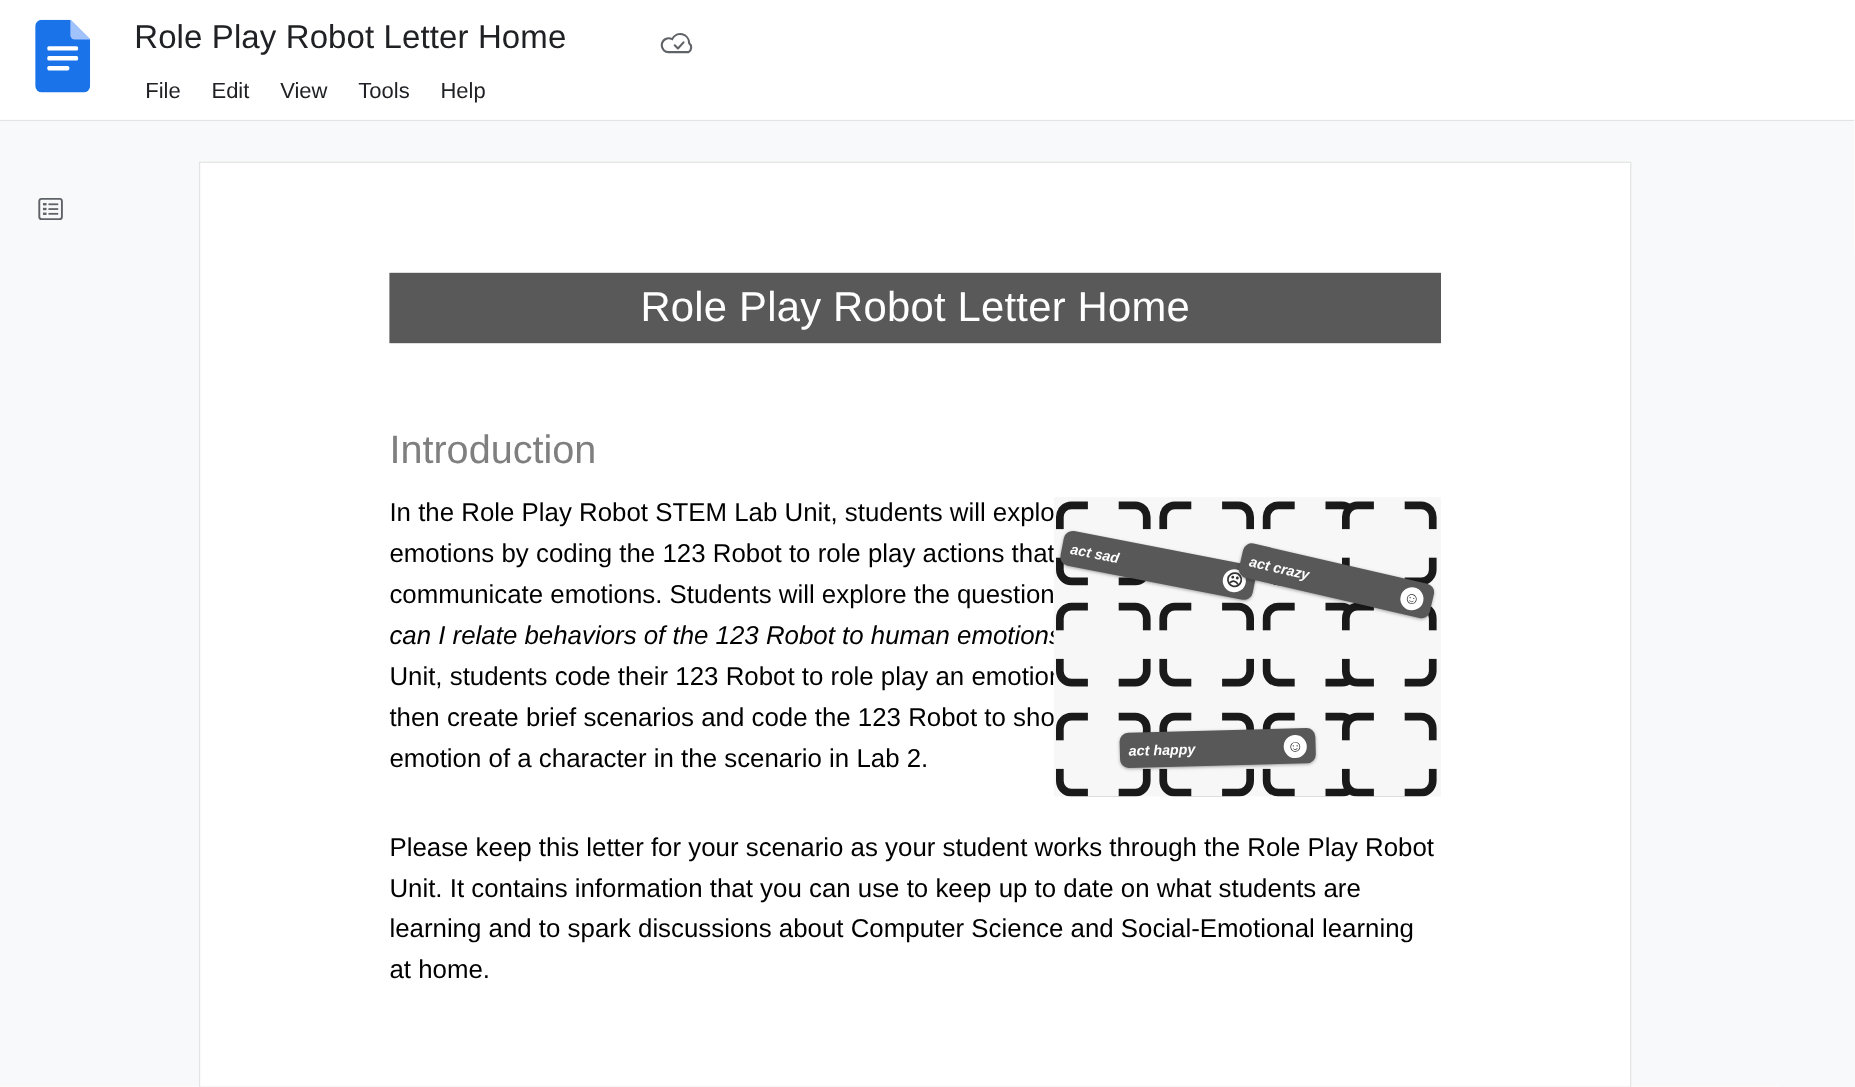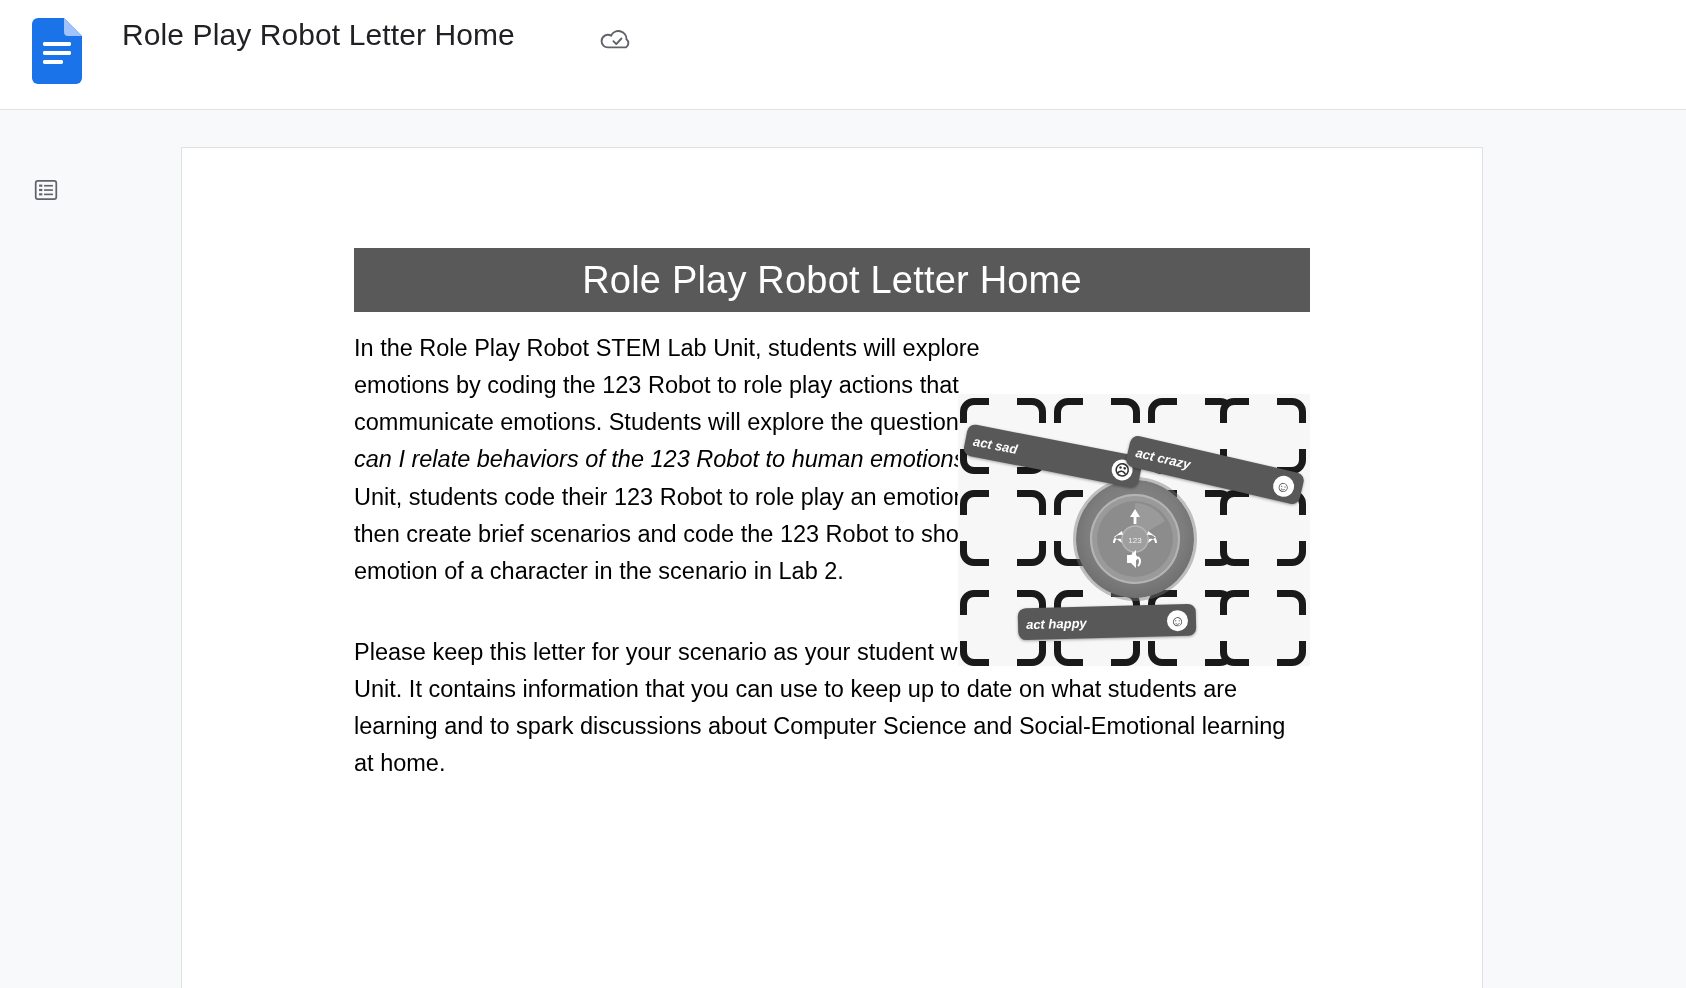--- a/index.html
+++ b/index.html
@@ -249,20 +249,27 @@
 
   <div class="doc-title">Role Play Robot Letter Home</div>
 
   <div class="cloud-icon">
     <svg width="34" height="30" viewBox="0 0 34 30" xmlns="http://www.w3.org/2000/svg">
       <path d="M26.5 13.2A8.1 8.1 0 0 0 11.1 9.6 6.4 6.4 0 0 0 1.6 15.2 6.2 6.2 0 0 0 7.8 21.4h18.1a5 5 0 0 0 .6-8.2z" fill="none" stroke="#5f6368" stroke-width="1.9"></path>
       <path d="M13.4 15.2l2.9 2.9 5.1-5.6" fill="none" stroke="#5f6368" stroke-width="1.9" stroke-linecap="round" stroke-linejoin="round"></path>
     </svg>
   </div>
 
+  <div class="menubar">
+    <div class="menu-item">File</div>
+    <div class="menu-item">Edit</div>
+    <div class="menu-item">View</div>
+    <div class="menu-item">Tools</div>
+    <div class="menu-item">Help</div>
+  </div>
 </div>
 
 <div class="workspace">
 
   <div class="outline-btn">
     <svg width="26" height="26" viewBox="0 0 24 24" xmlns="http://www.w3.org/2000/svg">
       <rect x="2.5" y="3.5" width="19" height="17" rx="2" fill="none" stroke="#5f6368" stroke-width="1.6"></rect>
       <rect x="5.6" y="7" width="3" height="2" fill="#5f6368"></rect>
       <rect x="10.2" y="7.3" width="8.2" height="1.5" fill="#5f6368"></rect>
       <rect x="5.6" y="11" width="3" height="2" fill="#5f6368"></rect>
@@ -325,55 +332,36 @@
           </div>
         <div class="mat-cell" style="left:190px;top:196px;">
             <i></i>
             <b></b>
           </div>
         <div class="mat-cell" style="left:262px;top:196px;">
             <i></i>
             <b></b>
           </div>
 
-        <div class="robot">
-          <div class="pad"></div>
-          <div class="cross">
-            <svg width="80" height="80" viewBox="0 0 80 80" xmlns="http://www.w3.org/2000/svg">
-              <circle cx="40" cy="40" r="38" fill="#8c8c8c"></circle>
-              <path d="M40 4 A36 36 0 0 1 70 22 L52 33 A16 16 0 0 0 40 27 Z" fill="#a5a5a5" opacity="0.55"></path>
-              <circle cx="40" cy="40" r="13" fill="#9e9e9e" stroke="#b5b5b5" stroke-width="1.5"></circle>
-              <text x="40" y="44" font-size="8" fill="#f0f0f0" text-anchor="middle" font-family="Liberation Sans, sans-serif">123</text>
-              <path d="M40 10 l5 8 h-10 z" fill="#ffffff"></path>
-              <rect x="38.6" y="16" width="2.8" height="9" fill="#ffffff"></rect>
-              <path d="M18 44 c0-6 5-9 10-8 l-1-4 -8 6 8 6 -1-4 c-5-1-6 2-6 4z" fill="#ffffff"></path>
-              <path d="M62 44 c0-6-5-9-10-8 l1-4 8 6 -8 6 1-4 c5-1 6 2 6 4z" fill="#ffffff"></path>
-              <path d="M34 62 h6 v-5 l7 7 -7 7 v-5 h-6 z" fill="#ffffff" transform="translate(-4,-6) scale(0.9) translate(6,8)"></path>
-              <g transform="translate(40,60)">
-                <path d="M-8 -4 h4 l5 -5 v18 l-5 -5 h-4 z" fill="#ffffff"></path>
-                <path d="M3 -2 a6 6 0 0 1 0 9" fill="none" stroke="#ffffff" stroke-width="2"></path>
-              </g>
-            </svg>
-          </div>
-        </div>
 
         <div class="cmd-card cmd-sad">
           <span>act sad</span>
           <span class="face">☹</span>
         </div>
         <div class="cmd-card cmd-crazy">
           <span>act crazy</span>
           <span class="face">☺</span>
         </div>
         <div class="cmd-card cmd-happy">
           <span>act happy</span>
           <span class="face">☺</span>
         </div>
       </div>
 
+      <div class="heading">Introduction</div>
 
       <p class="para"><span>In the Role Play Robot STEM Lab Unit, students will explore emotions by coding the 123 Robot to role play actions that communicate emotions.  Students will explore the question - </span><em>How can I relate behaviors of the 123 Robot to human emotions?</em><span> In this Unit, students code their 123 Robot to role play an emotion in Lab 1, then create brief scenarios and code the 123 Robot to show the emotion of a character in the scenario in Lab 2.</span></p>
 
       <div class="spacer-para"></div>
 
       <p class="para full">Please keep this letter for your scenario as your student works through the Role Play Robot Unit. It contains information that you can use to keep up to date on what students are learning and to spark discussions about Computer Science and Social-Emotional learning at home.</p>
 
     </div>
   </div>
 </div>

